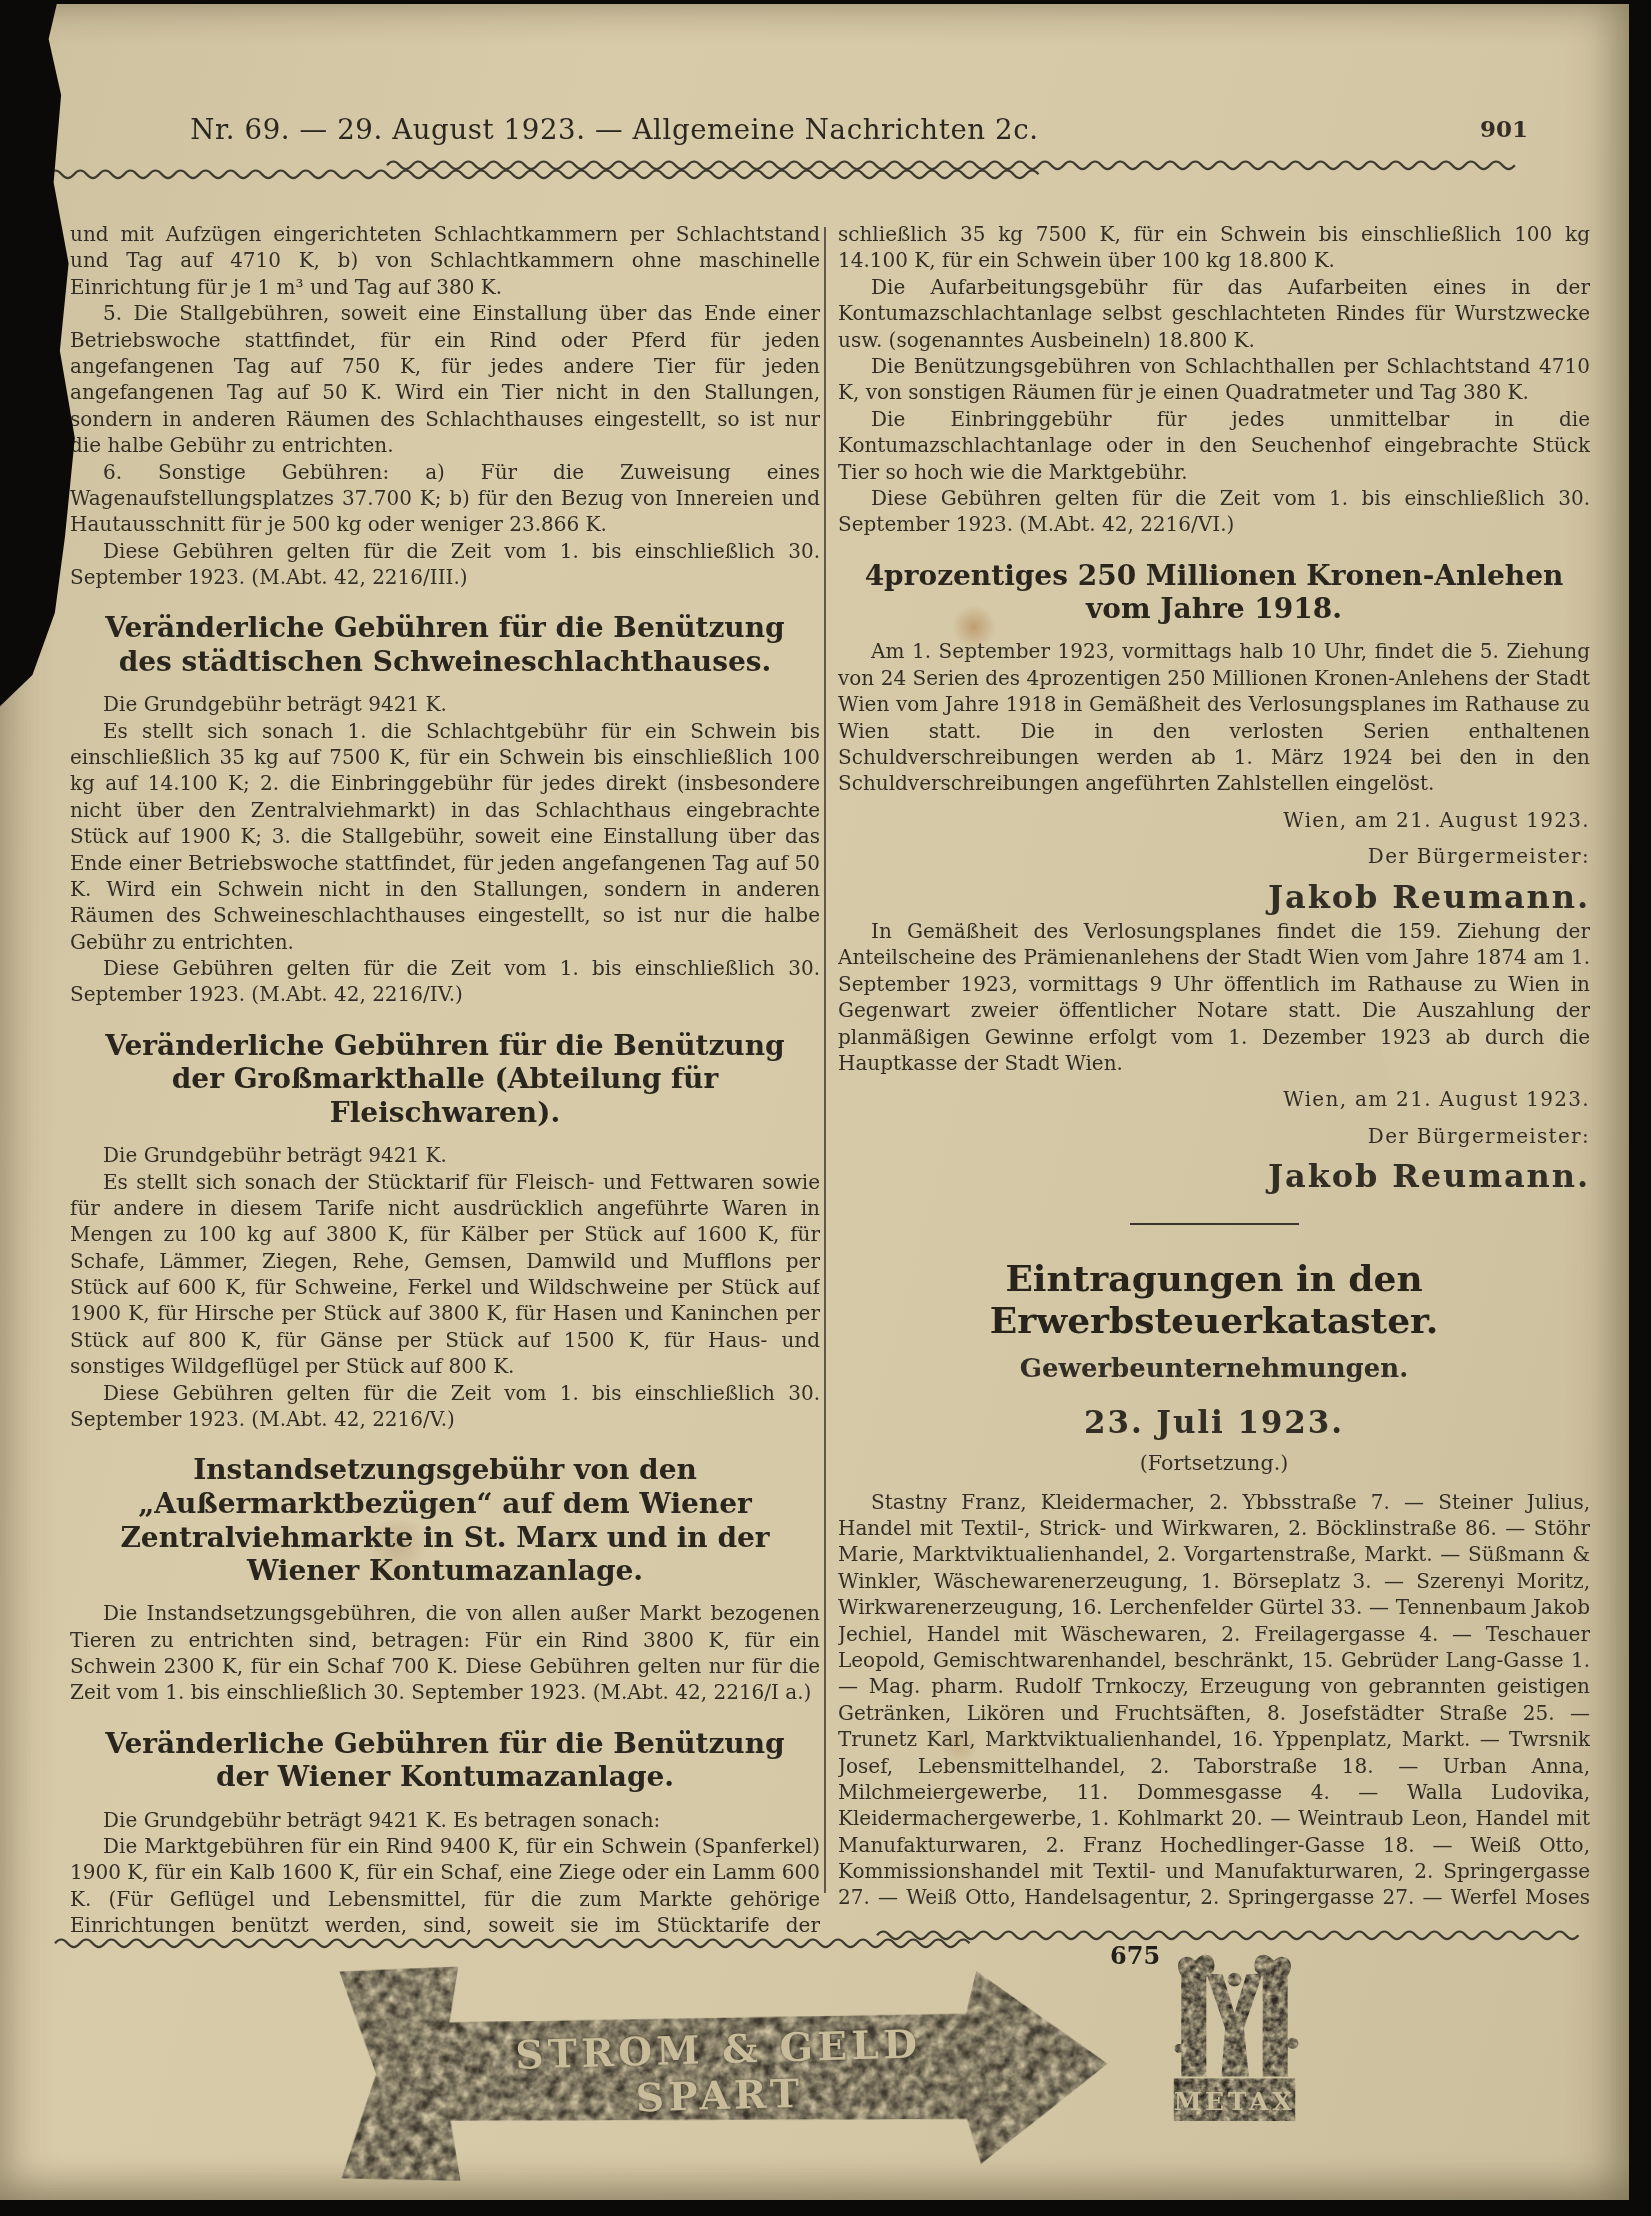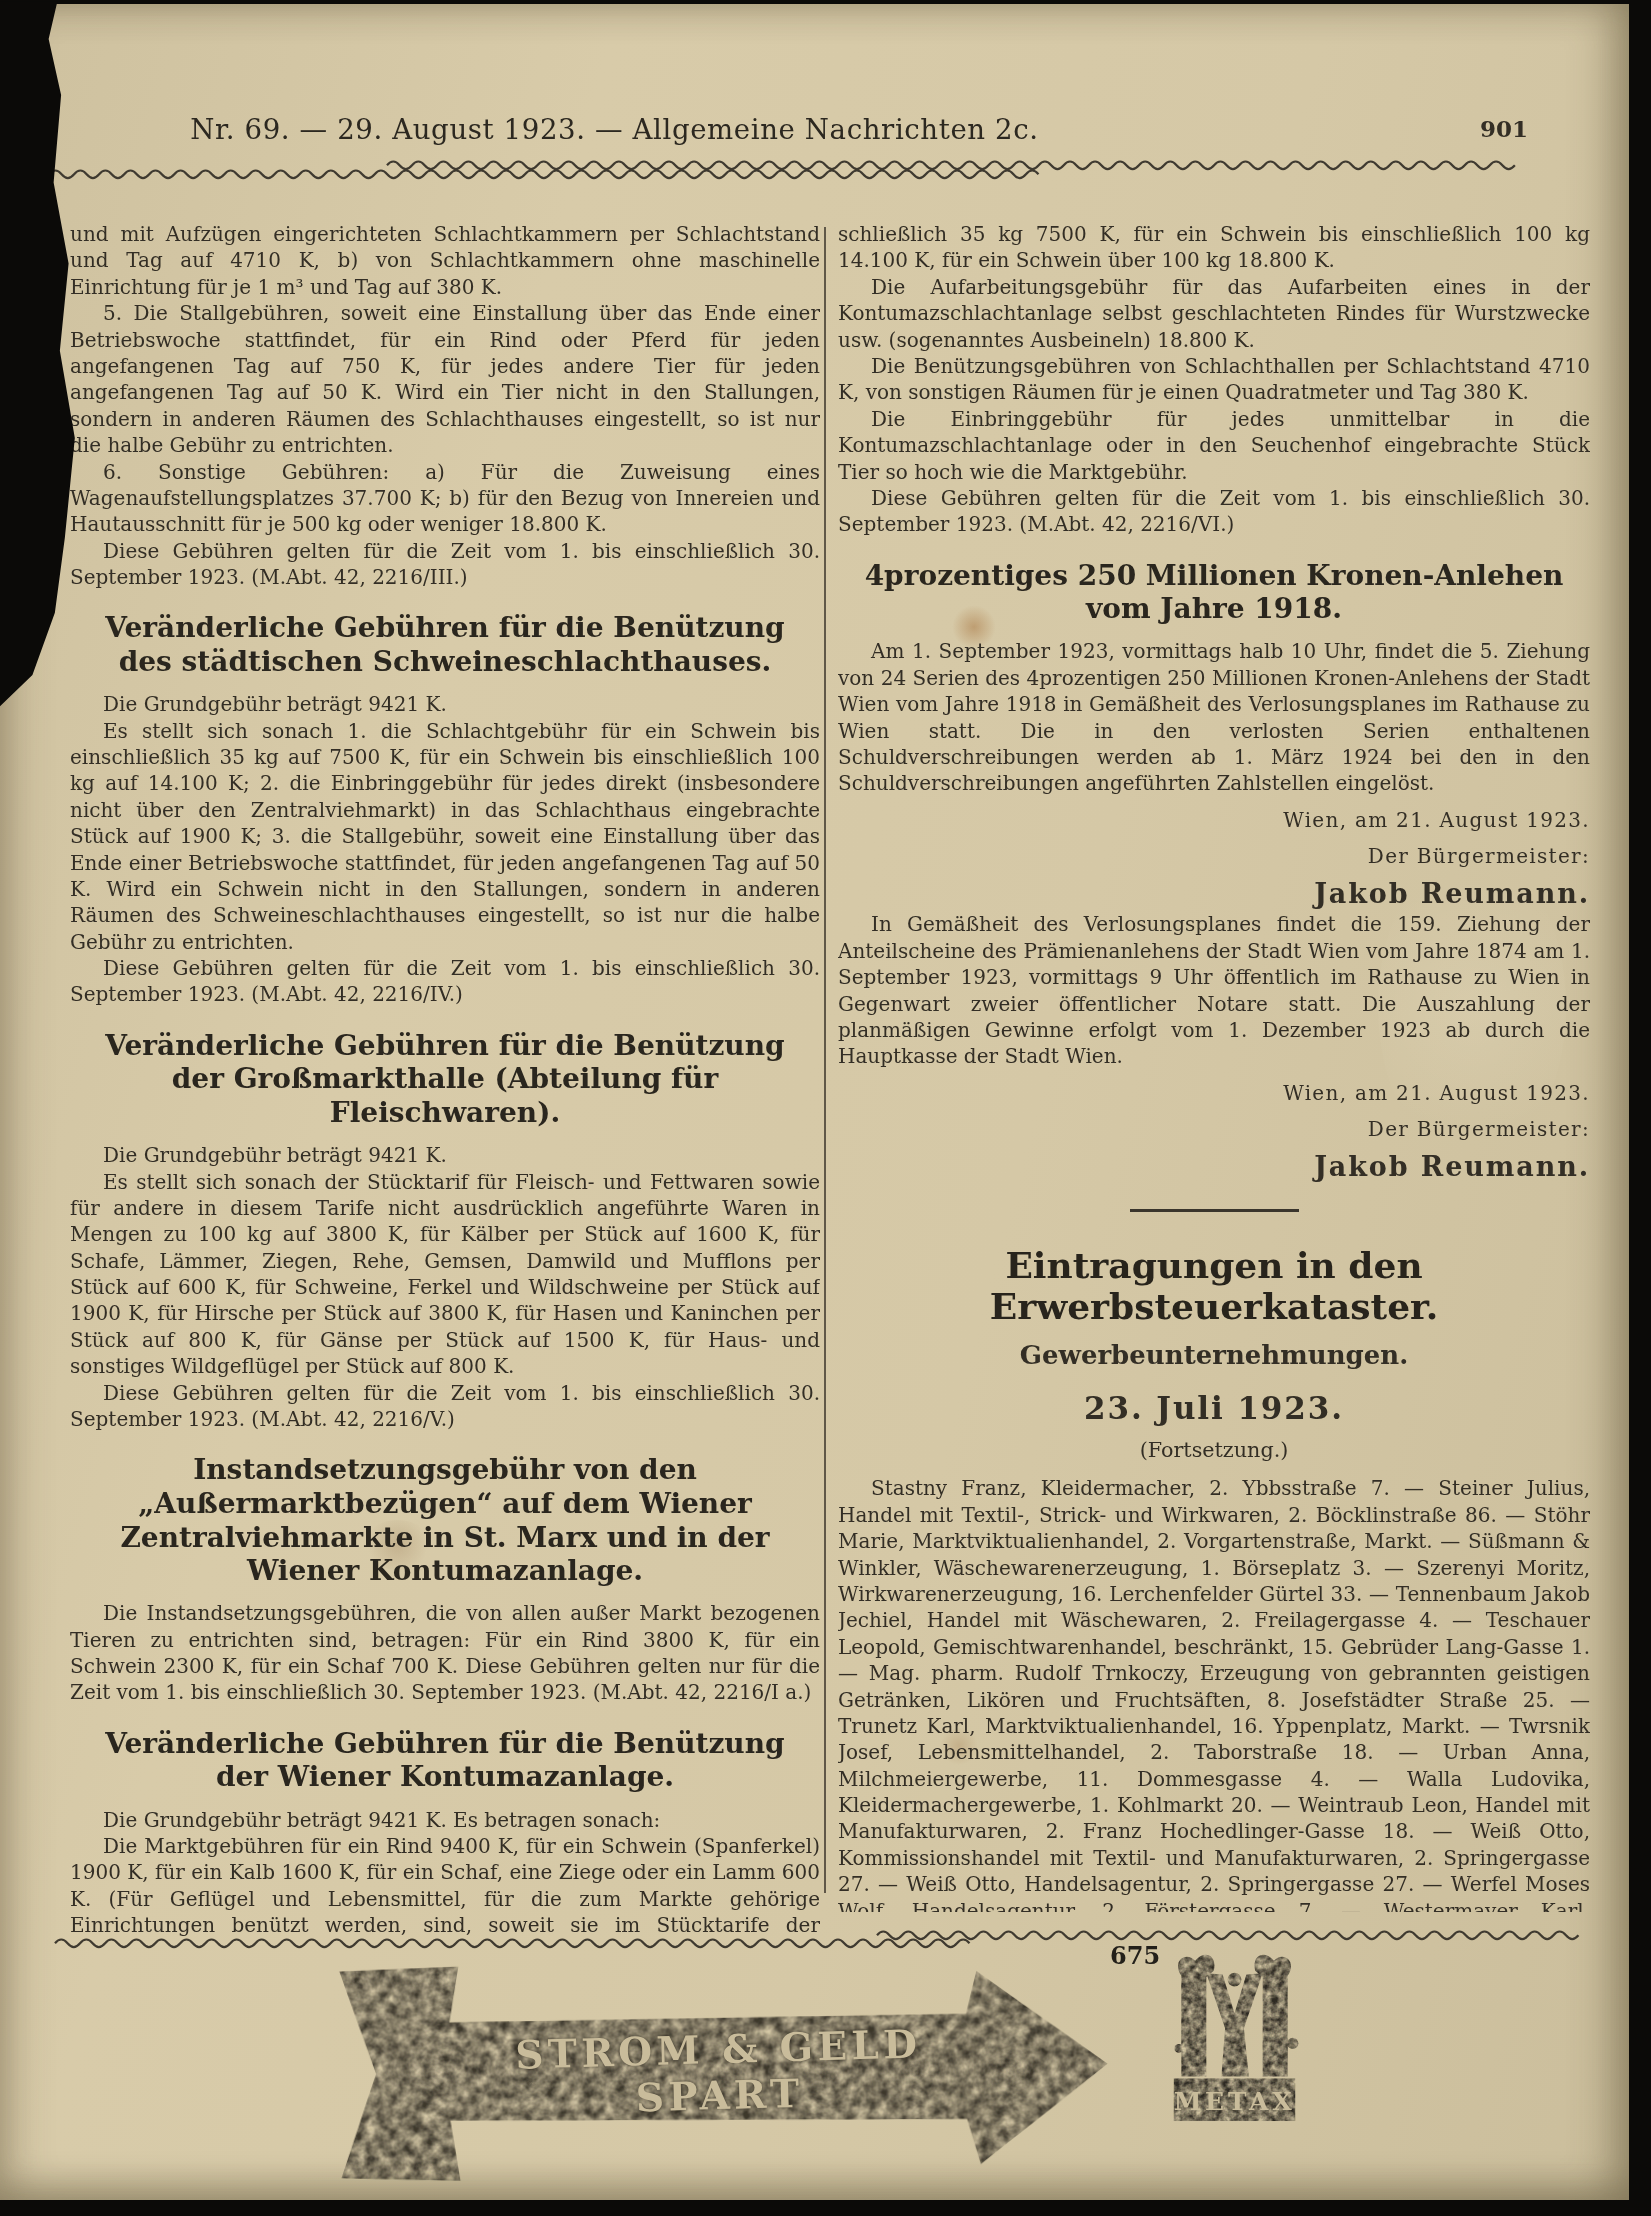--- a/index.html
+++ b/index.html
@@ -32,21 +32,21 @@
   .col-left{left:70px;width:750px;height:1720px;}
   .col-right{left:838px;width:752px;height:1691px;}
   .bp{margin:0;text-indent:33px;}
   .bp.noind{text-indent:0;}
   .h1{font-weight:bold;text-align:center;text-indent:0;font-size:28px;line-height:1.2;margin:21px 19px 12.5px;color:#2a261e;}
   .h-big{font-weight:bold;text-align:center;text-indent:0;font-size:36px;line-height:1.15;margin:33px 0 10px;color:#28241c;}
   .h-sub{font-weight:bold;text-align:center;text-indent:0;font-size:26px;margin:3.8px 0 6.3px;}
   .h-date{font-weight:bold;text-align:center;text-indent:0;font-size:31px;margin:16.3px 0 7.5px;letter-spacing:1.9px;}
   .note{text-align:center;text-indent:0;margin:0 0 11.3px;font-size:20.7px;}
   .cline{text-align:right;text-indent:0;margin:10px 0 0;letter-spacing:1.3px;}
-  .sig{font-size:27px;font-weight:bold;letter-spacing:1.9px;margin-top:6.3px;}
+  .sig{font-size:32px;font-weight:bold;letter-spacing:1.9px;margin-top:6.3px;}
   .short-rule{width:169px;height:2.5px;background:#3a352c;margin:25px auto 0;}
 
   .ad-arrow-wrap{position:absolute;left:331px;top:1960px;width:786px;height:223px;transform:rotate(-.6deg);}
   .ad-arrow-text{position:absolute;left:128px;top:66px;width:520px;text-align:center;
                  font-size:39px;font-weight:bold;letter-spacing:4.4px;color:#c9bc9b;transform:rotate(-1deg);
                  text-shadow:0 0 3.8px rgba(40,35,25,.6);}
   .ad-number{position:absolute;left:1110px;top:1941px;font-size:24px;font-weight:bold;color:#23201a;}
   .metax-wrap{position:absolute;left:1160px;top:1948px;}
 </style>
 </head>
@@ -68,21 +68,21 @@
     </svg>
   <svg class="wavy" style="left:387px;top:159px" width="1131" height="11.3" viewBox="0 0 1805 18">
       <path d="M0 10 q10 -12 20 0 t20 0 t20 0 t20 0 t20 0 t20 0 t20 0 t20 0 t20 0 t20 0 t20 0 t20 0 t20 0 t20 0 t20 0 t20 0 t20 0 t20 0 t20 0 t20 0 t20 0 t20 0 t20 0 t20 0 t20 0 t20 0 t20 0 t20 0 t20 0 t20 0 t20 0 t20 0 t20 0 t20 0 t20 0 t20 0 t20 0 t20 0 t20 0 t20 0 t20 0 t20 0 t20 0 t20 0 t20 0 t20 0 t20 0 t20 0 t20 0 t20 0 t20 0 t20 0 t20 0 t20 0 t20 0 t20 0 t20 0 t20 0 t20 0 t20 0 t20 0 t20 0 t20 0 t20 0 t20 0 t20 0 t20 0 t20 0 t20 0 t20 0 t20 0 t20 0 t20 0 t20 0 t20 0 t20 0 t20 0 t20 0 t20 0 t20 0 t20 0 t20 0 t20 0 t20 0 t20 0 t20 0 t20 0 t20 0 t20 0 t20 0"></path>
     </svg>
 
   <div class="divider"></div>
 
   <div class="col col-left">
     <p class="bp noind">und mit Aufzügen eingerichteten Schlachtkammern per Schlachtstand und Tag auf 4710 K, b) von Schlachtkammern ohne maschinelle Einrichtung für je 1 m³ und Tag auf 380 K.</p>
     <p class="bp">5. Die Stallgebühren, soweit eine Einstallung über das Ende einer Betriebswoche stattfindet, für ein Rind oder Pferd für jeden angefangenen Tag auf 750 K, für jedes andere Tier für jeden angefangenen Tag auf 50 K. Wird ein Tier nicht in den Stallungen, sondern in anderen Räumen des Schlachthauses eingestellt, so ist nur die halbe Gebühr zu entrichten.</p>
-    <p class="bp">6. Sonstige Gebühren: a) Für die Zuweisung eines Wagenaufstellungsplatzes 37.700 K; b) für den Bezug von Innereien und Hautausschnitt für je 500 kg oder weniger 18.800 K.</p>
+    <p class="bp">6. Sonstige Gebühren: a) Für die Zuweisung eines Wagenaufstellungsplatzes 37.700 K; b) für den Bezug von Innereien und Hautausschnitt für je 500 kg oder weniger 23.866 K.</p>
     <p class="bp">Diese Gebühren gelten für die Zeit vom 1. bis einschließlich 30. September 1923. (M.Abt. 42, 2216/III.)</p>
 
     <div class="h1">Veränderliche Gebühren für die Benützung des städtischen Schweineschlachthauses.</div>
     <p class="bp">Die Grundgebühr beträgt 9421 K.</p>
     <p class="bp">Es stellt sich sonach 1. die Schlachtgebühr für ein Schwein bis einschließlich 35 kg auf 7500 K, für ein Schwein bis einschließlich 100 kg auf 14.100 K; 2. die Einbringgebühr für jedes direkt (insbesondere nicht über den Zentralviehmarkt) in das Schlachthaus eingebrachte Stück auf 1900 K; 3. die Stallgebühr, soweit eine Einstallung über das Ende einer Betriebswoche stattfindet, für jeden angefangenen Tag auf 50 K. Wird ein Schwein nicht in den Stallungen, sondern in anderen Räumen des Schweineschlachthauses eingestellt, so ist nur die halbe Gebühr zu entrichten.</p>
     <p class="bp">Diese Gebühren gelten für die Zeit vom 1. bis einschließlich 30. September 1923. (M.Abt. 42, 2216/IV.)</p>
 
     <div class="h1">Veränderliche Gebühren für die Benützung der Großmarkthalle (Abteilung für Fleischwaren).</div>
     <p class="bp">Die Grundgebühr beträgt 9421 K.</p>
     <p class="bp">Es stellt sich sonach der Stücktarif für Fleisch- und Fettwaren sowie für andere in diesem Tarife nicht ausdrücklich angeführte Waren in Mengen zu 100 kg auf 3800 K, für Kälber per Stück auf 1600 K, für Schafe, Lämmer, Ziegen, Rehe, Gemsen, Damwild und Mufflons per Stück auf 600 K, für Schweine, Ferkel und Wildschweine per Stück auf 1900 K, für Hirsche per Stück auf 3800 K, für Hasen und Kaninchen per Stück auf 800 K, für Gänse per Stück auf 1500 K, für Haus- und sonstiges Wildgeflügel per Stück auf 800 K.</p>

